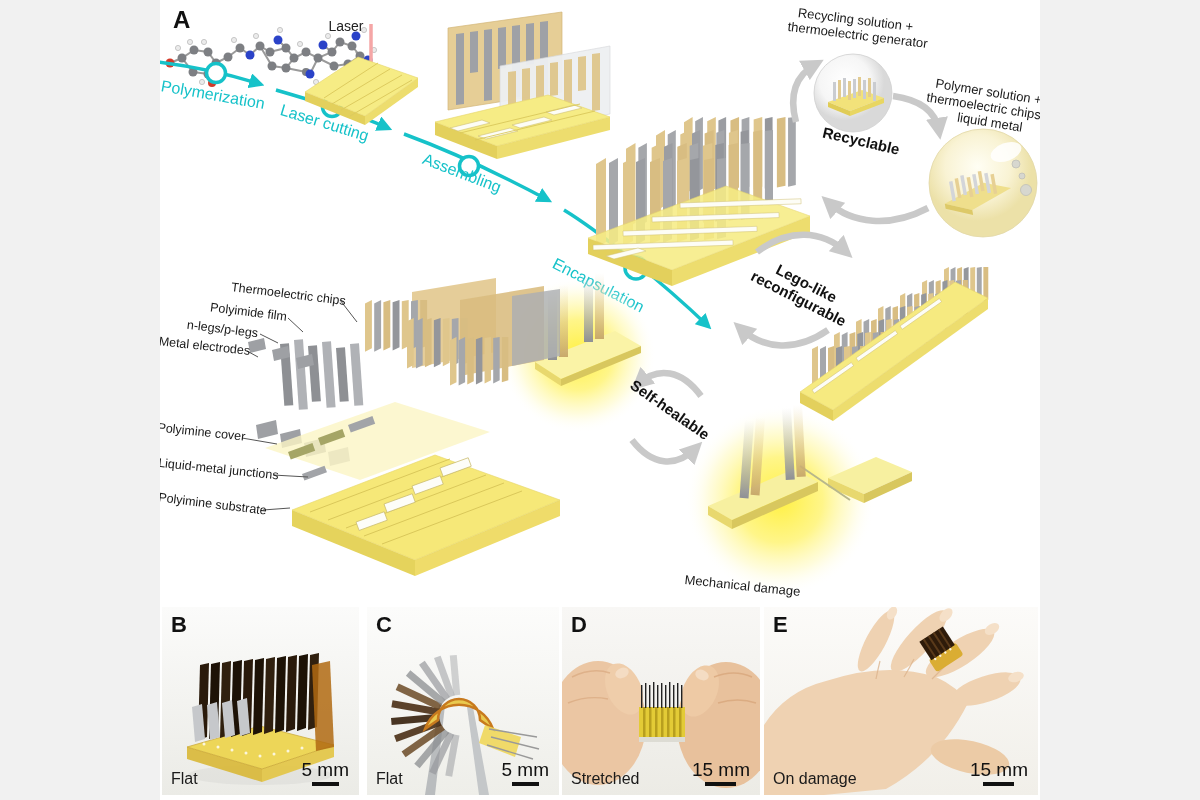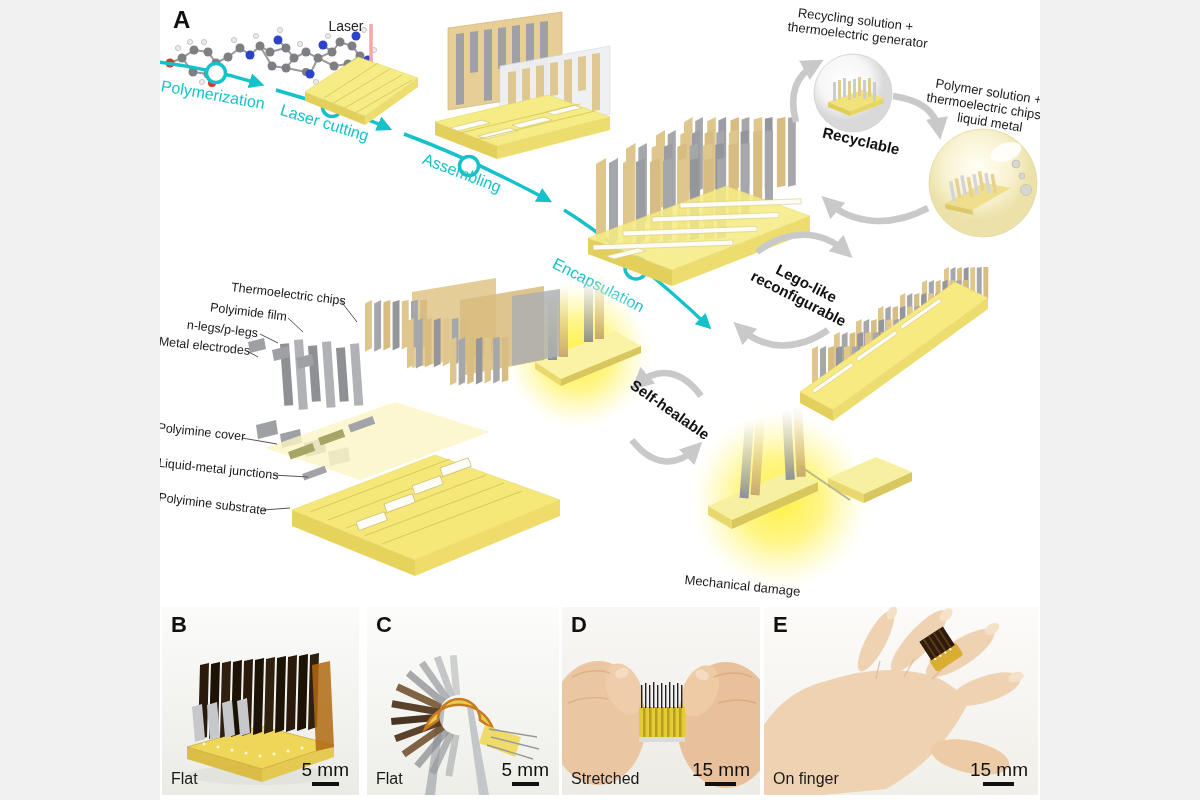--- a/index.html
+++ b/index.html
@@ -628,20 +628,20 @@
           </g>
         <g fill="#ffffff" opacity="0.85">
           <circle cx="168" cy="47" r="1.2"></circle>
             <circle cx="174" cy="47" r="1.2"></circle>
           <circle cx="180" cy="47" r="1.2"></circle>
             <circle cx="186" cy="47" r="1.2"></circle>
         </g>
       </g>
     </svg>
     <div class="pletter">E</div>
-    <div class="pcaption">On finger</div>
+    <div class="pcaption">On damage</div>
     <div class="scalebar">
       <span>15 mm</span>
       <div class="bar bar15"></div>
     </div>
   </div>
 
 </div>
 
 </body></html>

